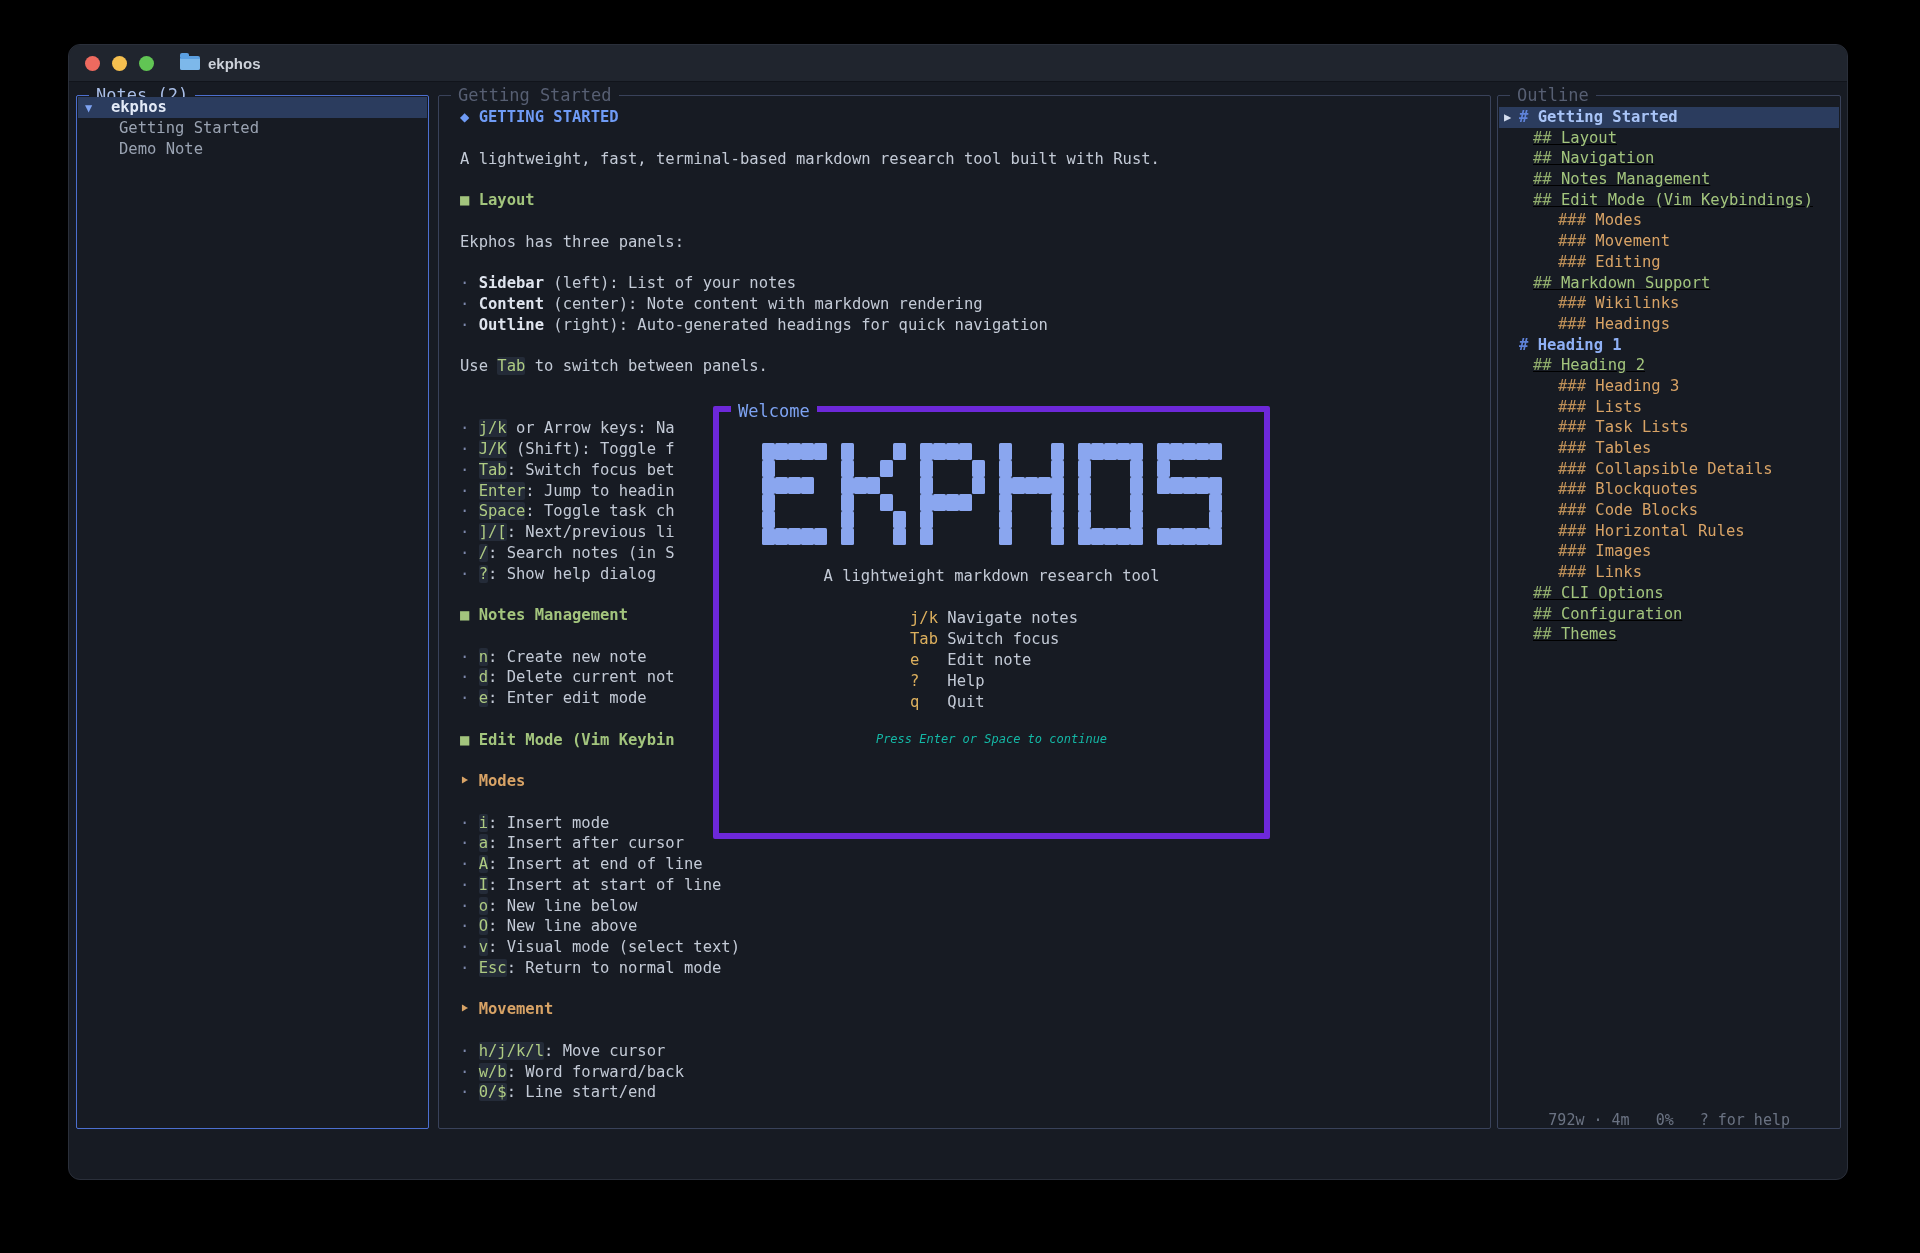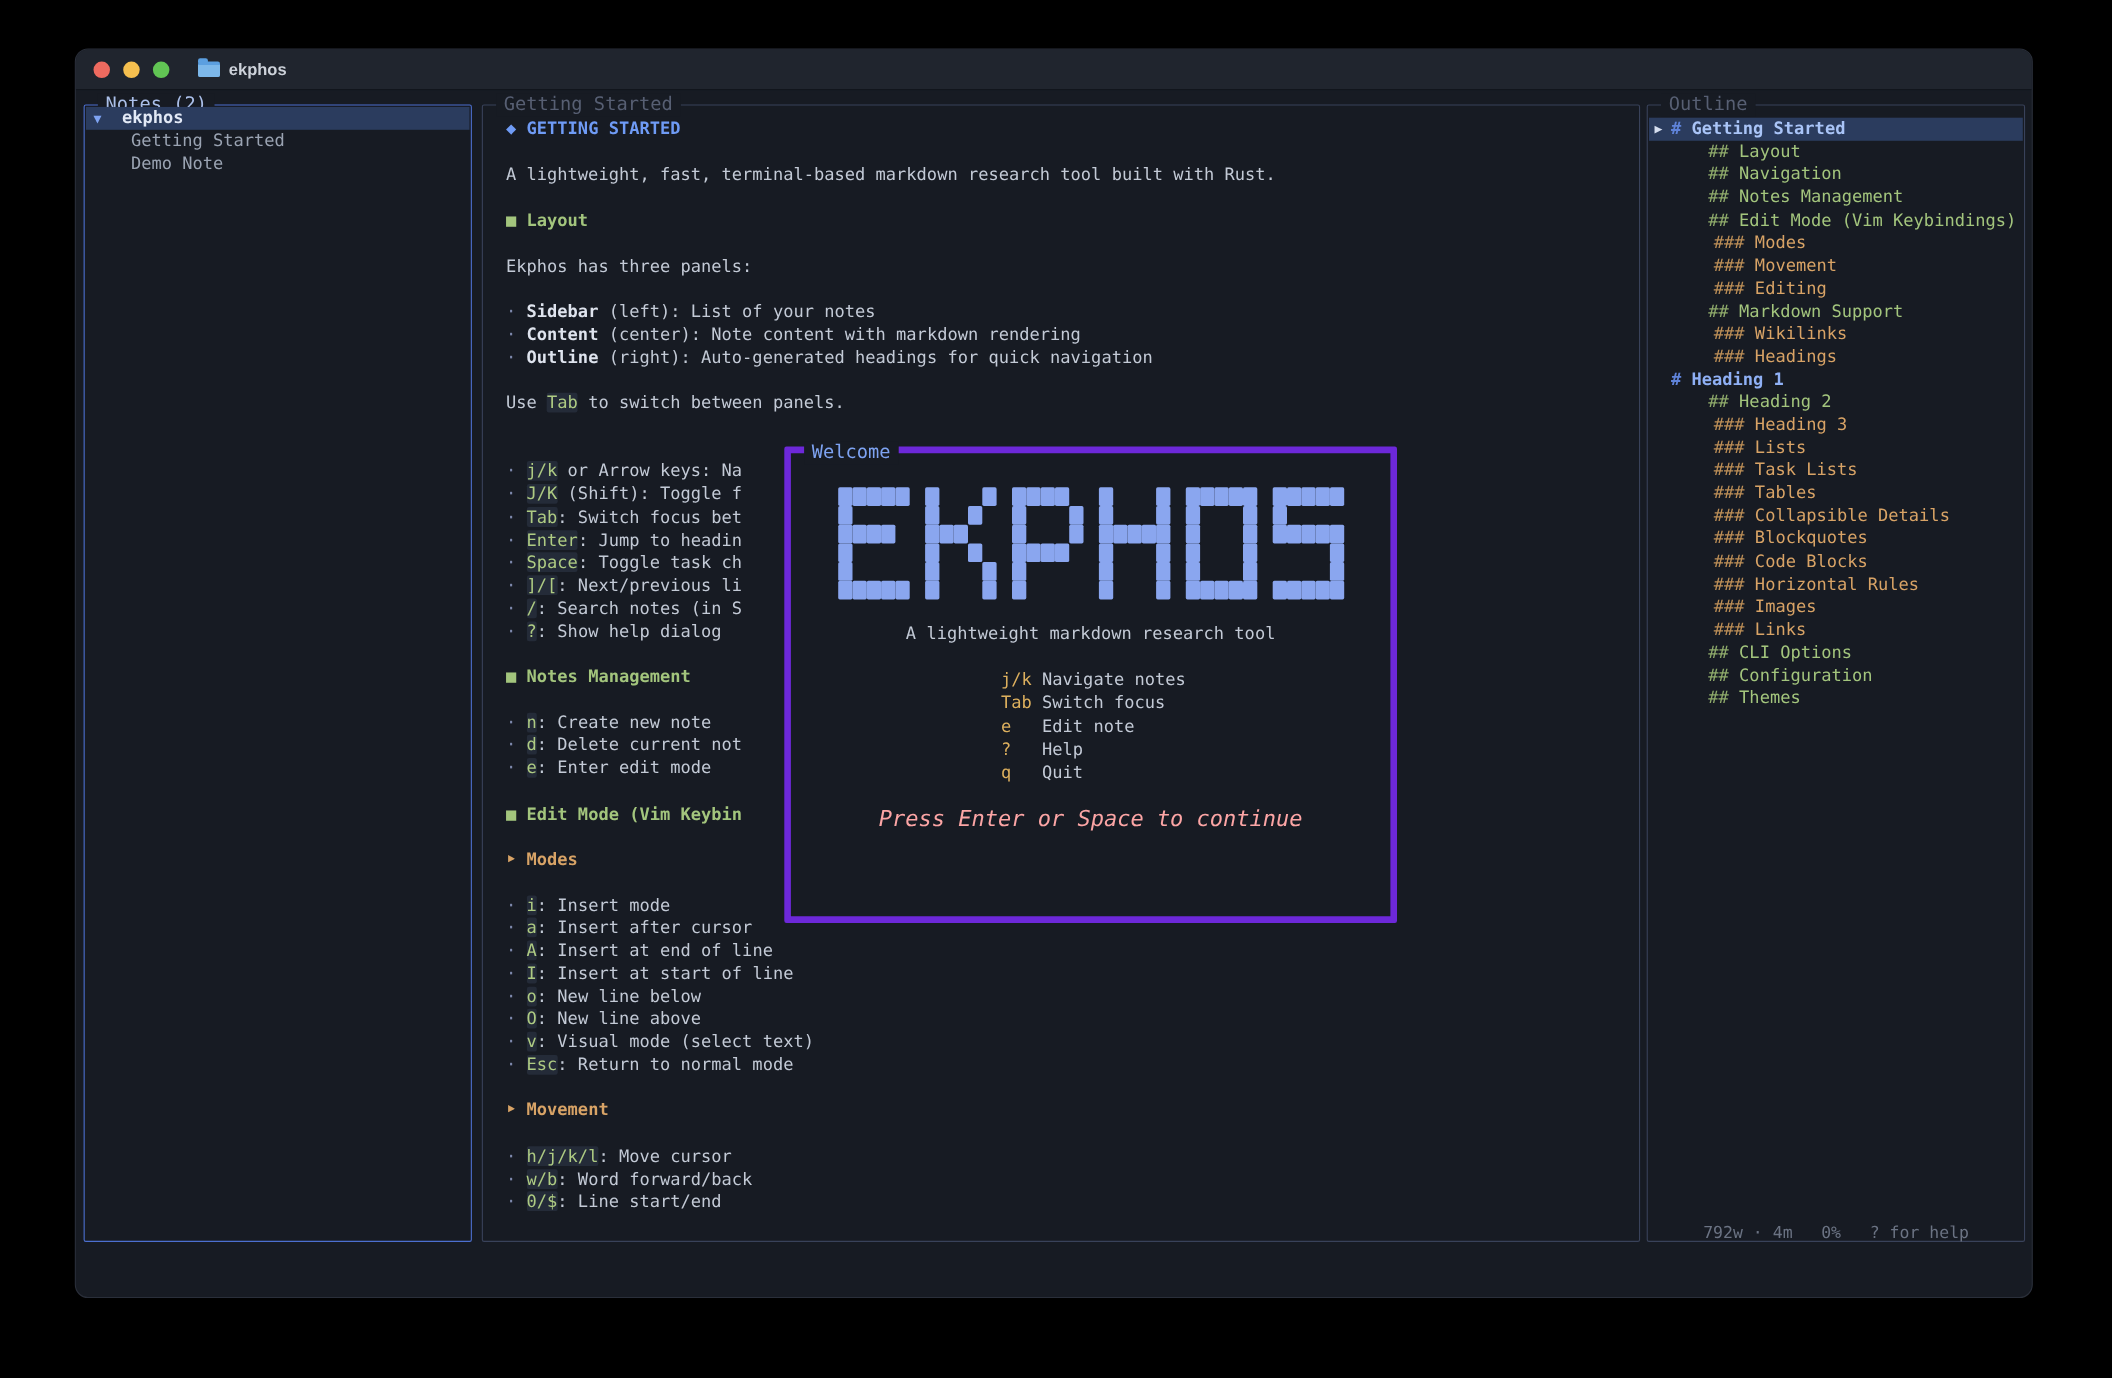--- a/index.html
+++ b/index.html
@@ -61,27 +61,27 @@
     background:#171b23;border:6px solid #6d28d9;border-radius:2px;z-index:6;}
   .logo{position:absolute;top:31px;left:0;right:0;display:flex;justify-content:center;gap:14px;}
   .glyph{display:inline-grid;grid-template-rows:repeat(6,17px);grid-template-columns:repeat(5,13px);}
   .glyph .on{background:#8aa6ef;border-radius:1.5px;}
   .dlg-subtitle{position:absolute;top:155px;left:0;right:0;text-align:center;
     font-size:15.5px;color:#c3cad6;white-space:pre;}
   .shortcuts{position:absolute;top:196px;left:191px;}
   .shortcut{height:21px;line-height:21px;font-size:15.5px;white-space:pre;color:#c3cad6;}
   .shortcut .key{color:#ddb05e;}
   .dlg-footer{position:absolute;top:320px;left:0;right:0;text-align:center;
-    font-size:20px;font-style:italic;color:#fca5a5;white-space:pre;}
+    font-size:12px;font-style:italic;color:#14b8a6;white-space:pre;}
 
   
   .outline-list{position:absolute;inset:1px;padding-top:10px;overflow:hidden;}
   .outline-row{height:20.7px;line-height:20.7px;font-size:15.5px;white-space:pre;position:relative;}
   .outline-row.l1{padding-left:20px;}
-  .outline-row.l2{padding-left:54px;}
+  .outline-row.l2{padding-left:34px;text-decoration:underline;}
   .outline-row.l3{padding-left:59px;}
   .outline-row.selected{background:#2b3c5e;}
   .outline-row .marker{position:absolute;left:5px;color:#d5def0;font-size:12px;}
   .outline-row.l1 .pfx{color:#5f83d9;font-weight:bold;}
   .outline-row.l1 .lbl{color:#8fb0f5;font-weight:bold;}
   .outline-row.selected .lbl{color:#a9c4f7;}
   .outline-row.l2 .pfx{color:#8fab6b;}
   .outline-row.l2 .lbl{color:#a3c57d;}
   .outline-row.l3 .pfx{color:#bd8f57;}
   .outline-row.l3 .lbl{color:#d8a366;}

